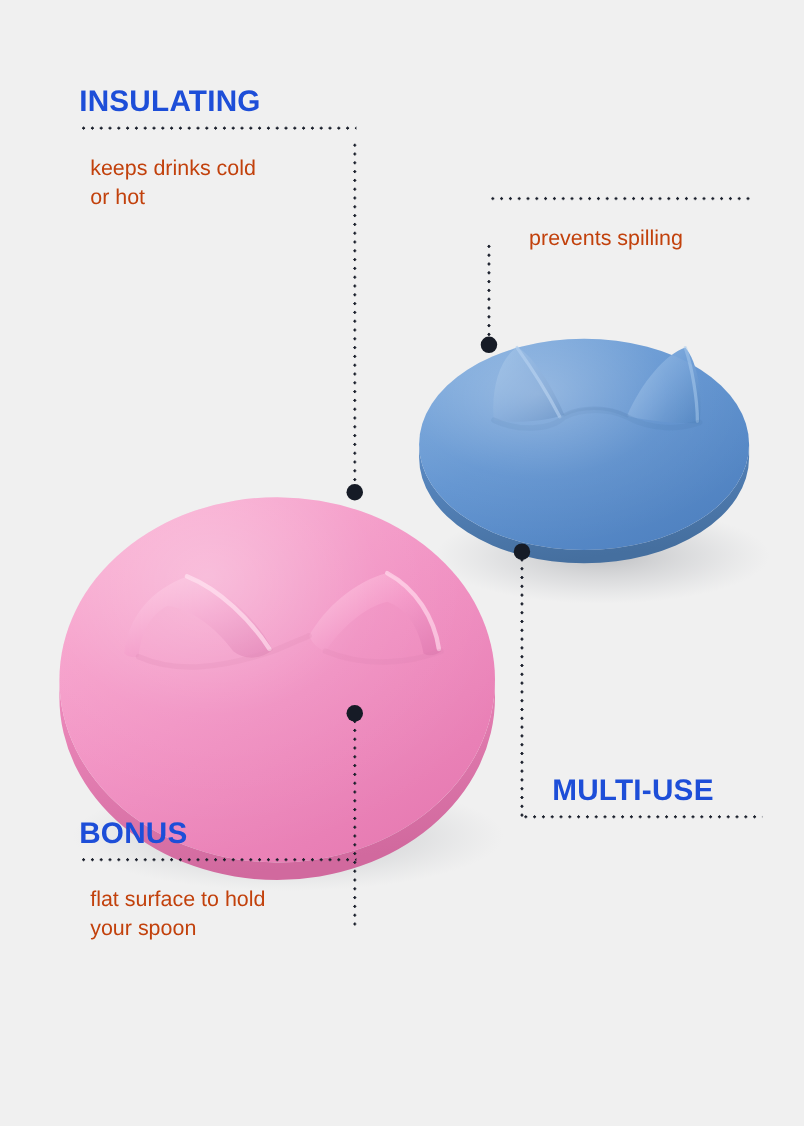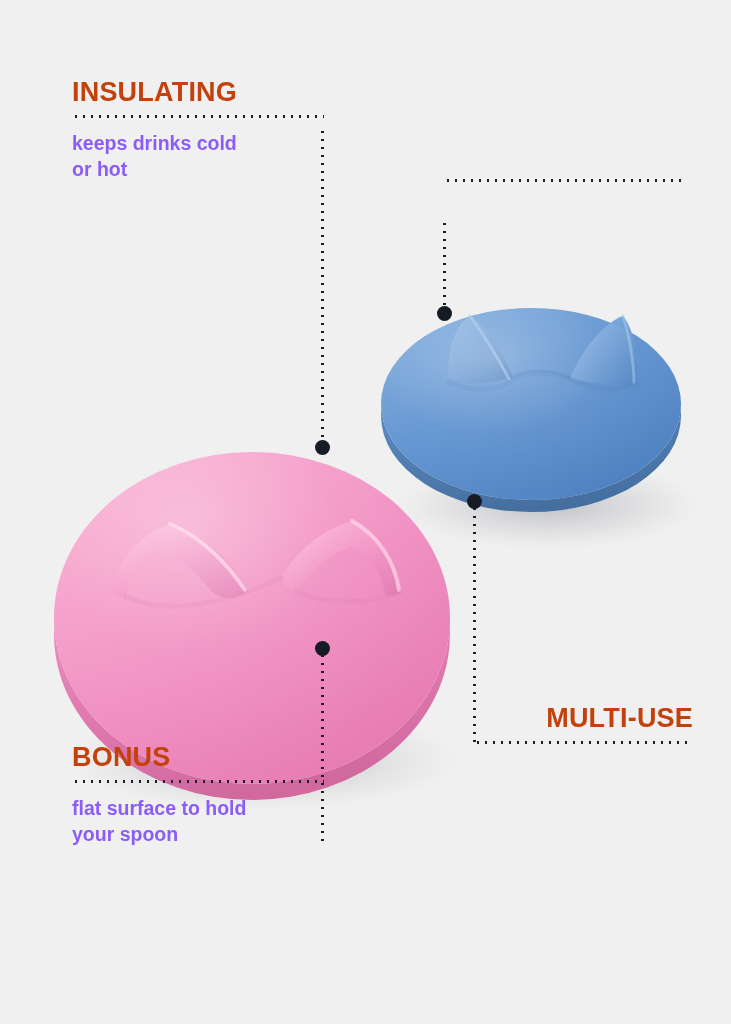--- a/index.html
+++ b/index.html
@@ -26,46 +26,46 @@
   }
 
   
   .callout {
     position: absolute;
   }
   .callout-heading {
     font-size: 27px;
     font-weight: bold;
     letter-spacing: 0.2px;
-    color: #c2410c;
+    color: #1d4ed8;
     line-height: 1.05;
     margin: 0;
     white-space: nowrap;
   }
   .callout-rule {
     height: 3px;
     margin-top: 9px;
     background-image: radial-gradient(circle, #1a1f2b 1.15px, rgba(0,0,0,0) 1.3px);
     background-size: 8px 3px;
     background-repeat: repeat-x;
     background-position: 0 center;
   }
   .callout-body {
     font-size: 19.5px;
-    font-weight: bold;
-    color: #8b5cf6;
+    font-weight: normal;
+    color: #c2410c;
     line-height: 1.30;
-    margin: 0;
+    margin: 10px;
     padding-top: 13px;
     white-space: pre-line;
   }
 
   #callout-insulating { left: 72px;  top: 78px;  width: 252px; }
   #callout-protects   { left: 444px; top: 170px; width: 238px; }
-  #callout-multiuse   { left: 474px; top: 704px; width: 219px; text-align: right; }
+  #callout-multiuse   { left: 474px; top: 704px; width: 219px; }
   #callout-bonus      { left: 72px;  top: 743px; width: 252px; }
 
   
   #callout-protects .callout-heading { padding-left: 27px; }
   #callout-protects .callout-body    { padding-left: 27px; }
   #callout-multiuse .callout-heading { padding-left: 28px; }
   #callout-multiuse .callout-body    { padding-left: 28px; }
 
   
   .connector-v {
@@ -239,20 +239,21 @@
 
   <div class="callout" id="callout-insulating">
     <div class="callout-heading">INSULATING</div>
     <div class="callout-rule"></div>
     <div class="callout-body">keeps drinks cold
 or hot</div>
   </div>
 
   <div class="callout" id="callout-protects">
     <div class="callout-rule"></div>
+    <div class="callout-body">prevents spilling</div>
   </div>
 
   <div class="callout" id="callout-multiuse">
     <div class="callout-heading">MULTI-USE</div>
     <div class="callout-rule"></div>
   </div>
 
   <div class="callout" id="callout-bonus">
     <div class="callout-heading">BONUS</div>
     <div class="callout-rule"></div>

